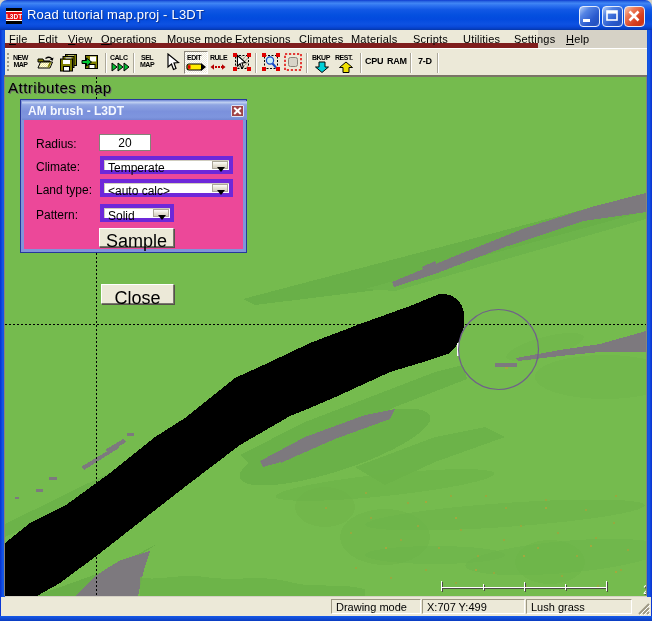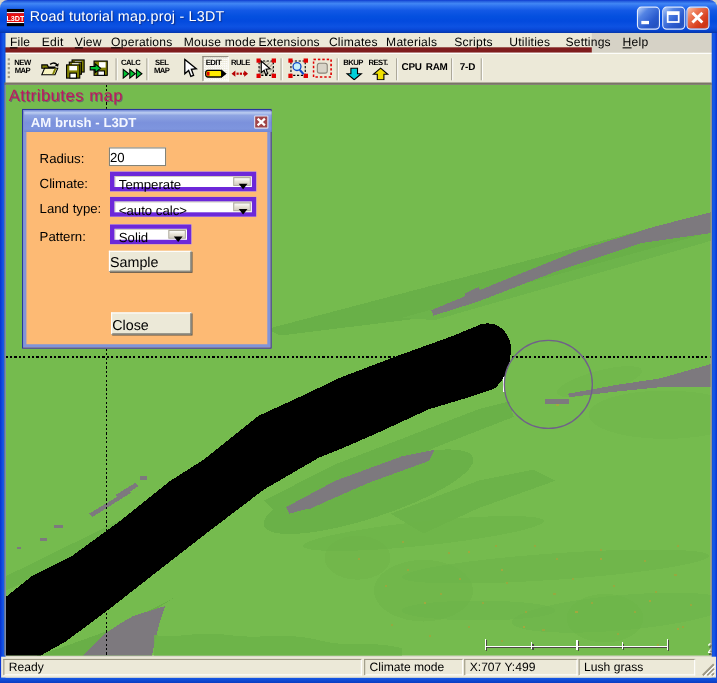--- a/index.html
+++ b/index.html
@@ -10,36 +10,36 @@
 .cbtn{position:absolute;top:6px;width:21px;height:21px;border-radius:4px;border:1px solid #e4ecfc;box-sizing:border-box;overflow:hidden}
 #bmin{left:579px;background:linear-gradient(135deg,#b8d0f8 0%,#5484e4 28%,#2a5ace 65%,#2452c0 85%,#3866d4 100%)}
 #bmax{left:602px;background:linear-gradient(135deg,#b8d0f8 0%,#5484e4 28%,#2a5ace 65%,#2452c0 85%,#3866d4 100%)}
 #bcls{left:624px;background:linear-gradient(135deg,#f8c8b0 0%,#ee7c58 28%,#d84020 65%,#cc3414 85%,#e05838 100%)}
 #menubar{position:absolute;left:1px;top:30px;width:537px;height:18px;background:#ECE9D8;font-size:11px;letter-spacing:0.2px;color:#000;border-bottom:5px solid #7f1d1d}
 .mi{position:absolute;top:3px}
 #toolbar{position:absolute;left:1px;top:48px;width:650px;height:29px;background:#ECE9D8;border-top:1px solid #fff;border-bottom:1px solid #808080}
 .sep{position:absolute;top:4px;width:2px;height:20px;border-left:1px solid #aca899;border-right:1px solid #fff}
 .ticn{position:absolute;font-weight:bold;font-size:7px;line-height:7px;letter-spacing:-0.5px;color:#000;text-align:center;white-space:pre}
 #canvas{position:absolute;left:5px;top:77px;width:641px;height:519px}
-#alabel{position:absolute;left:8px;top:79px;font-size:15px;color:#be185d;text-shadow:1px 1px 0 #6a6a6a;letter-spacing:0.5px}
+#alabel{position:absolute;left:8px;top:79px;font-size:15px;color:#000000;text-shadow:1px 1px 0 #6a6a6a;letter-spacing:0.5px}
 #lborder{position:absolute;left:0;top:30px;width:5px;height:591px;background:linear-gradient(90deg,#0831d0,#1559e8 60%,#0f4fd8)}
 #rborder{position:absolute;left:647px;top:30px;width:5px;height:591px;background:linear-gradient(90deg,#0f4fd8,#1559e8 40%,#0831d0)}
 #bborder{position:absolute;left:0;top:616px;width:652px;height:5px;background:linear-gradient(180deg,#1559e8,#0a3cc0)}
 #cleft{position:absolute;left:4px;top:77px;width:1px;height:519px;background:#8a857a}
 #ctop{position:absolute;left:4px;top:75px;width:643px;height:2px;background:#7a7466}
 #status{position:absolute;left:1px;top:597px;width:650px;height:19px;background:#ECE9D8;font-size:11px}
 .pan{position:absolute;top:2px;height:15px;border:1px solid;border-color:#9d9884 #fff #fff #9d9884;padding:1px 4px 0 4px}
-#dlg{position:absolute;left:20px;top:99px;width:227px;height:218px;background:#fdba74;border:1px solid #26379c;box-shadow:inset 0 0 0 3px #8095da}
+#dlg{position:absolute;left:20px;top:99px;width:227px;height:154px;background:#ec4899;border:1px solid #26379c;box-shadow:inset 0 0 0 3px #8095da}
 #dtitle{position:absolute;left:1px;top:1px;width:225px;height:19px;background:linear-gradient(180deg,#93a9e4 0%,#bccdf0 8%,#8fa5e2 20%,#7b91dc 55%,#7e95de 85%,#7287d2 100%);color:#f4f7ff;font-weight:bold;font-size:12px;padding:3px 0 0 6px}
 #dx{position:absolute;left:210px;top:5px;width:13px;height:12px;background:#a04448;border:1px solid #dce4f8;border-radius:1px;color:#fff;font-size:10px;font-weight:bold;text-align:center;line-height:11px}
 .dlab{position:absolute;left:15px;font-size:12px;color:#000}
 .combo{position:absolute;background:#fff;border:4px solid #6d28d9;box-shadow:inset 1px 1px 0 #d0cdc0;font-size:12px;padding:1px 0 0 4px}
 .darr{position:absolute;right:1px;top:1px;width:16px;bottom:1px;background:linear-gradient(180deg,#fdfdfb,#e8e4d6 50%,#d4cec0);border:1px solid #aca899;text-align:center}
 .darr:after{content:"";position:absolute;left:4px;top:5px;border:4px solid transparent;border-top:5px solid #000}
-.btn{position:absolute;background:#ECE9D8;border:1px solid;border-color:#fff #7a776e #7a776e #fff;box-shadow:1px 1px 0 #55524a;font-size:13px;text-align:left;color:#000}
+.btn{position:absolute;background:#ECE9D8;border:1px solid;border-color:#fff #7a776e #7a776e #fff;box-shadow:1px 1px 0 #55524a;font-size:18px;text-align:center;color:#000}
 </style></head>
 <body>
 <div id="win">
 <div id="title">
   <svg id="ticon" width="16" height="16">
         <rect x="0" y="0" width="16" height="3" fill="#000"></rect>
         <rect x="0" y="3" width="16" height="1" fill="#fff"></rect>
         <rect x="0" y="4" width="16" height="8" fill="#e90f0f"></rect>
         <rect x="0" y="12" width="16" height="1" fill="#fff"></rect>
         <rect x="0" y="13" width="16" height="3" fill="#000"></rect>
@@ -318,39 +318,38 @@
 </svg>
 </div>
 <div id="alabel">Attributes map</div>
 <div style="position:absolute;left:643px;top:582px;font-size:13px;color:#fff;text-shadow:1px 1px 0 #4a4a42;font-family:Liberation Sans, sans-serif">20m</div>
 <div id="dlg">
 <div id="dtitle">AM brush - L3DT</div>
 <div id="dx"><svg width="11" height="10">
           <path d="M2.2 1.8 L8.8 8 M8.8 1.8 L2.2 8" stroke="#fff" stroke-width="2"></path>
         </svg></div>
 <div class="dlab" style="top:37px">Radius:</div>
-<div style="position:absolute;left:78px;top:34px;width:52px;height:17px;background:#fff;border:1px solid #838378;font-size:12px;text-align:left;padding-top:1px">20</div>
+<div style="position:absolute;left:78px;top:34px;width:52px;height:17px;background:#fff;border:1px solid #838378;font-size:12px;text-align:center;padding-top:1px">20</div>
 <div class="dlab" style="top:60px">Climate:</div>
 <div class="combo" style="left:79px;top:56px;width:133px;height:18px">Temperate<span class="darr"></span></div>
 <div class="dlab" style="top:83px">Land type:</div>
 <div class="combo" style="left:79px;top:79px;width:133px;height:18px">&lt;auto calc&gt;<span class="darr"></span></div>
 <div class="dlab" style="top:108px">Pattern:</div>
 <div class="combo" style="left:79px;top:104px;width:74px;height:18px">Solid<span class="darr"></span></div>
 <div class="btn" style="left:78px;top:128px;width:75px;height:19px;padding-top:2px">Sample</div>
 <div class="btn" style="left:80px;top:184px;width:73px;height:20px;padding-top:3px">Close</div>
 </div>
 <div id="lborder"></div>
     <div id="rborder"></div>
     <div id="bborder"></div>
 <div id="cleft"></div>
     <div id="ctop"></div>
 <div style="position:absolute;left:646px;top:77px;width:1px;height:519px;background:#8a857a"></div>
 <div id="status">
-<div class="pan" style="left:2px;width:326px">Ready</div>
-<div class="pan" style="left:330px;width:90px">Climate mode</div>
+<div class="pan" style="left:330px;width:90px">Drawing mode</div>
 <div class="pan" style="left:421px;width:103px">X:707 Y:499</div>
 <div class="pan" style="left:525px;width:106px">Lush grass</div>
 <svg style="position:absolute;right:1px;bottom:1px" width="14" height="14">
         <g stroke="#9d9884" stroke-width="2">
           <line x1="13" y1="3" x2="3" y2="13"></line>
           <line x1="13" y1="7" x2="7" y2="13"></line>
           <line x1="13" y1="11" x2="11" y2="13"></line>
         </g>
         <g stroke="#fff" stroke-width="1">
           <line x1="14" y1="4" x2="4" y2="14"></line>

